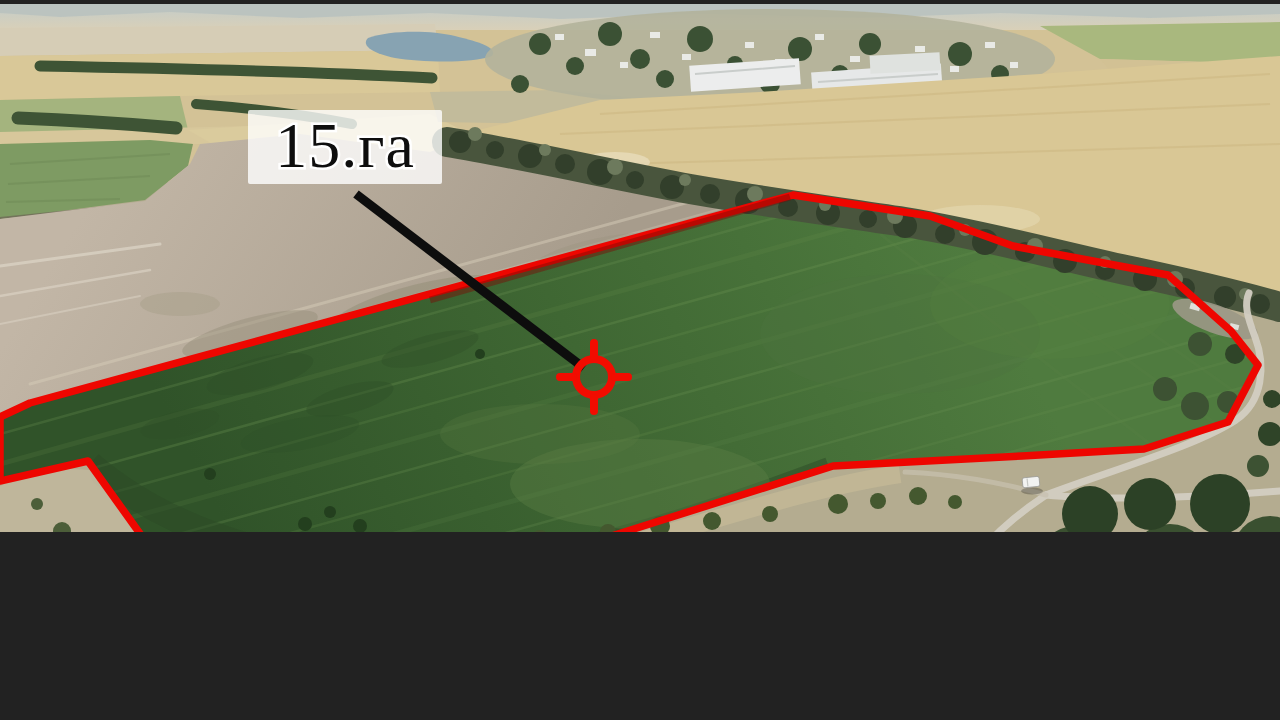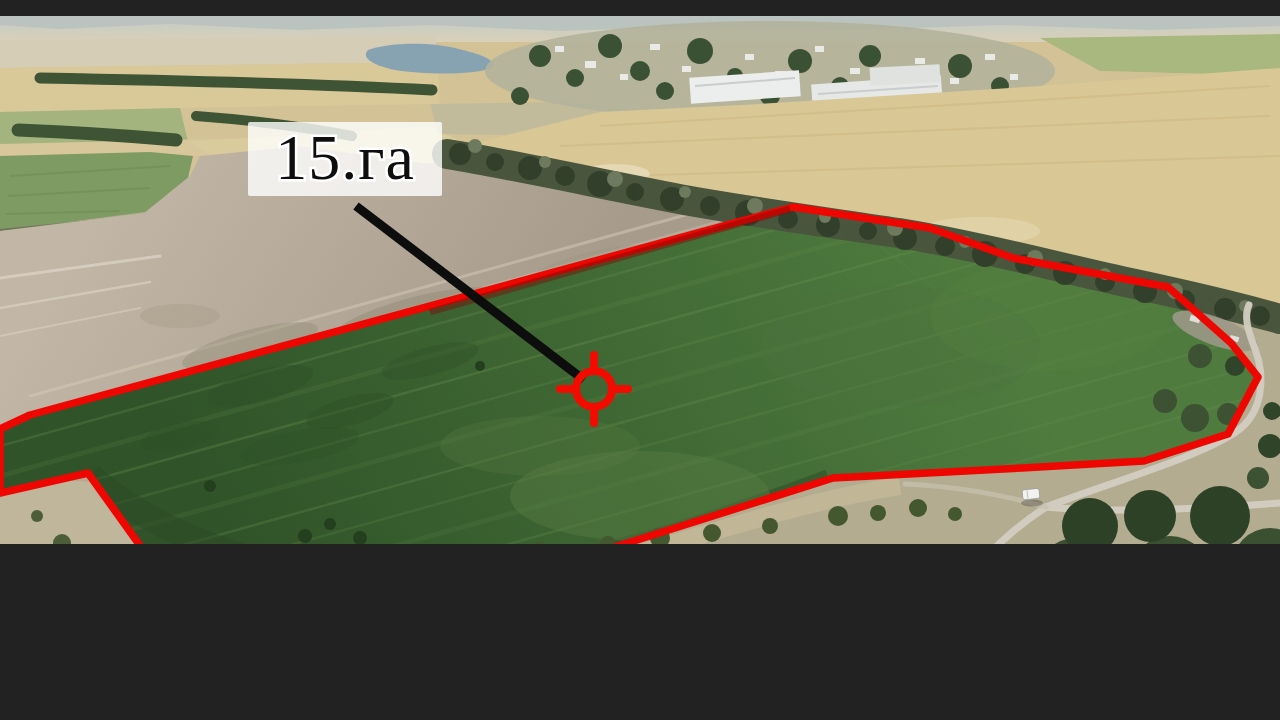--- a/index.html
+++ b/index.html
@@ -1,16 +1,16 @@
 <!DOCTYPE html>
 <html><head>
 <meta charset="utf-8">
 <style>
   html,body{margin:0;padding:0;background:#222;}
-  .stage{width:1280px;height:528px;position:relative;overflow:hidden;margin:16px auto;}
+  .stage{width:1280px;height:528px;position:relative;overflow:hidden;margin:4px auto;}
   svg{display:block;}
   .lbl{font-family:"Liberation Serif","DejaVu Serif",serif;font-size:64px;paint-order:stroke fill;stroke:#ffffff;stroke-width:5px;letter-spacing:1px;}
 </style>
 </head>
 <body>
 
 <div class="stage">
 <svg width="1280" height="720" viewBox="0 0 1280 720" xmlns="http://www.w3.org/2000/svg">
 <defs>
   <linearGradient id="hazeG" x1="0" y1="0" x2="0" y2="1">

